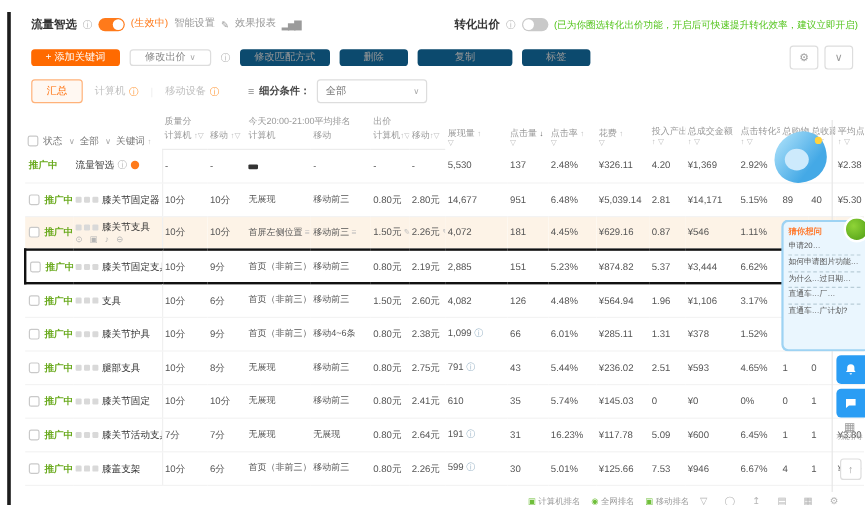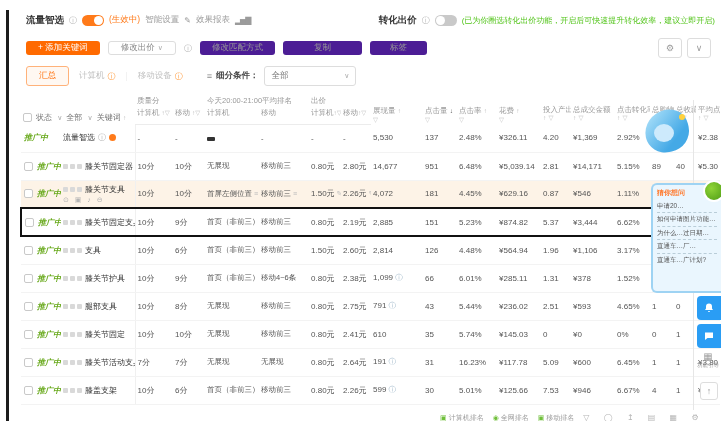--- a/index.html
+++ b/index.html
@@ -22,21 +22,21 @@
   .muted { color:#9b9b9b; font-size:8.5px; }
   .pencil { color:#9b9b9b; font-size:8px; }
   .mini-chart { color:#9b9b9b; font-size:8px; letter-spacing:-1px; }
   .green-hint { color:#52c41a; font-size:8px; }
 
   
   .toolbar { position:absolute; left:26px; top:36px; right:10px; height:24px; display:flex; align-items:center; gap:8px; }
   .btn { height:14px; display:inline-flex; align-items:center; justify-content:center; font-size:8.5px; border-radius:3px; padding:0 12px; white-space:nowrap; cursor:default; }
   .btn-primary { background:#ff6a00; color:#fff; }
   .btn-outline { background:#fff; color:#888; border:1px solid #ddd; }
-  .btn-gray { background:#4c1d95; color:#979797; }
+  .btn-gray { background:#0c4a6e; color:#979797; }
   .chev { font-size:7px; margin-left:3px; color:#aaa; }
   .toolbar-right { margin-left:auto; display:flex; gap:5px; }
   .sq-btn { width:24px; height:20px; border:1px solid #ddd; border-radius:3px; background:#fff; color:#9b9b9b; font-size:9px; display:flex; align-items:center; justify-content:center; }
 
   
   .tabsrow { position:absolute; left:26px; top:64px; right:10px; height:24px; display:flex; align-items:center; font-size:8.5px; color:#bbb; }
   .tab-sum { border:1px solid #ffb27a; color:#ff6a00; background:#fff8f2; border-radius:3px; padding:3px 12px; font-size:8.5px; }
   .tab { padding:0 10px; display:flex; align-items:center; gap:3px; color:#c0c0c0; }
   .tab .oi { color:#ff9a3d; font-size:8px; }
   .tab-div { color:#eee; }
@@ -57,21 +57,21 @@
   .filter-g { font-size:6.5px; color:#c3c3c3; }
   .hsel { display:flex; align-items:center; gap:4px; color:#777; font-size:8px; }
   .cbx { width:9px; height:9px; border:1px solid #c9c9c9; border-radius:2px; background:#fff; display:inline-block; flex:none; }
   tbody td { font-size:8px; color:#555; padding:0 2px; height:28px; border-bottom:1px solid #f3f3f3; white-space:nowrap; overflow:hidden; }
   tbody tr.highlight td { background:#fdf3e7; }
   tbody tr.outlined td { border-top:2px solid #111; border-bottom:2px solid #111; }
   tbody tr.outlined td:first-child { border-left:2px solid #111; }
   tbody tr.outlined td:last-child { border-right:2px solid #111; }
   td.c-sel { padding-left:3px; }
   .sel-inner { display:flex; align-items:center; gap:4px; }
-  .status { color:#6aaa1e; font-weight:bold; font-size:8px;font-style:italic; }
+  .status { color:#6aaa1e; font-weight:bold; font-size:8px; }
   td.c-kw { border-right:1px solid #f0f0f0; }
   .kw-line { display:flex; align-items:center; gap:3px; }
   .dots { display:inline-flex; gap:2px; flex:none; }
   .dots i { width:5px; height:5px; background:#d9d9d9; display:inline-block; border-radius:1px; }
   .kw-name { color:#333; font-size:8px; }
   .orange-dot { width:7px; height:7px; border-radius:50%; background:#ff7a1a; display:inline-block; }
   .kw-actions { color:#b5b5b5; font-size:7px; letter-spacing:2px; margin-top:1px; }
   .rank-cell { font-size:7.5px; }
   .rank-ic { color:#b9b9b9; font-size:7px; }
   .pencil-td { color:#c0c0c0; font-size:7px; }
@@ -132,20 +132,21 @@
   </div>
 
   <div class="toolbar">
     <span class="btn btn-primary">+ 添加关键词</span>
     <span class="btn btn-outline">
         <span>修改出价</span>
         <span class="chev">∨</span>
       </span>
     <span class="info-i">ⓘ</span>
     <span class="btn btn-gray">修改匹配方式</span>
+    <span class="btn btn-gray" style="padding:0 20px">删除</span>
     <span class="btn btn-gray" style="padding:0 31px">复制</span>
     <span class="btn btn-gray" style="padding:0 20px">标签</span>
     <span class="toolbar-right">
       <span class="sq-btn">
           <span>⚙</span>
         </span>
       <span class="sq-btn">
           <span>∨</span>
         </span>
     </span>
@@ -425,21 +426,21 @@
                 </span>
                 <span class="kw-name">支具</span>
               </div>
             </td>
             <td>10分</td>
             <td>6分</td>
             <td class="rank-cell">首页（非前三）</td>
             <td class="rank-cell">移动前三</td>
             <td>1.50元</td>
             <td>2.60元</td>
-            <td>2,814</td>
+            <td>4,082</td>
             <td>126</td>
             <td>4.48%</td>
             <td>¥564.94</td>
             <td>1.96</td>
             <td>¥1,106</td>
             <td>3.17%</td>
             <td>3</td>
             <td>5</td>
             <td>¥4.48</td>
           </tr>

